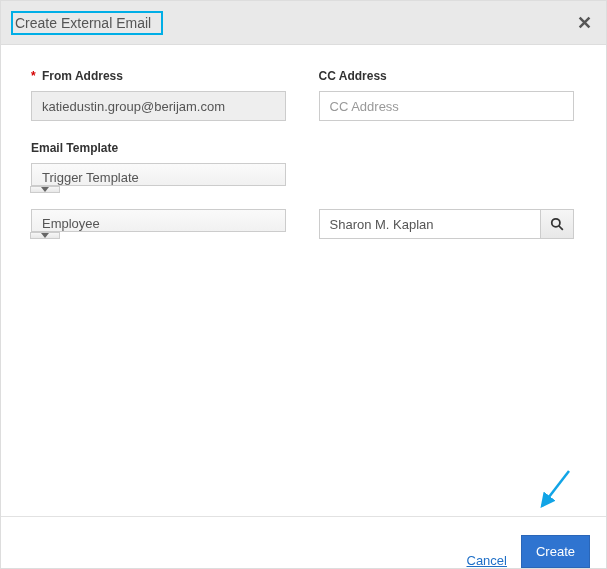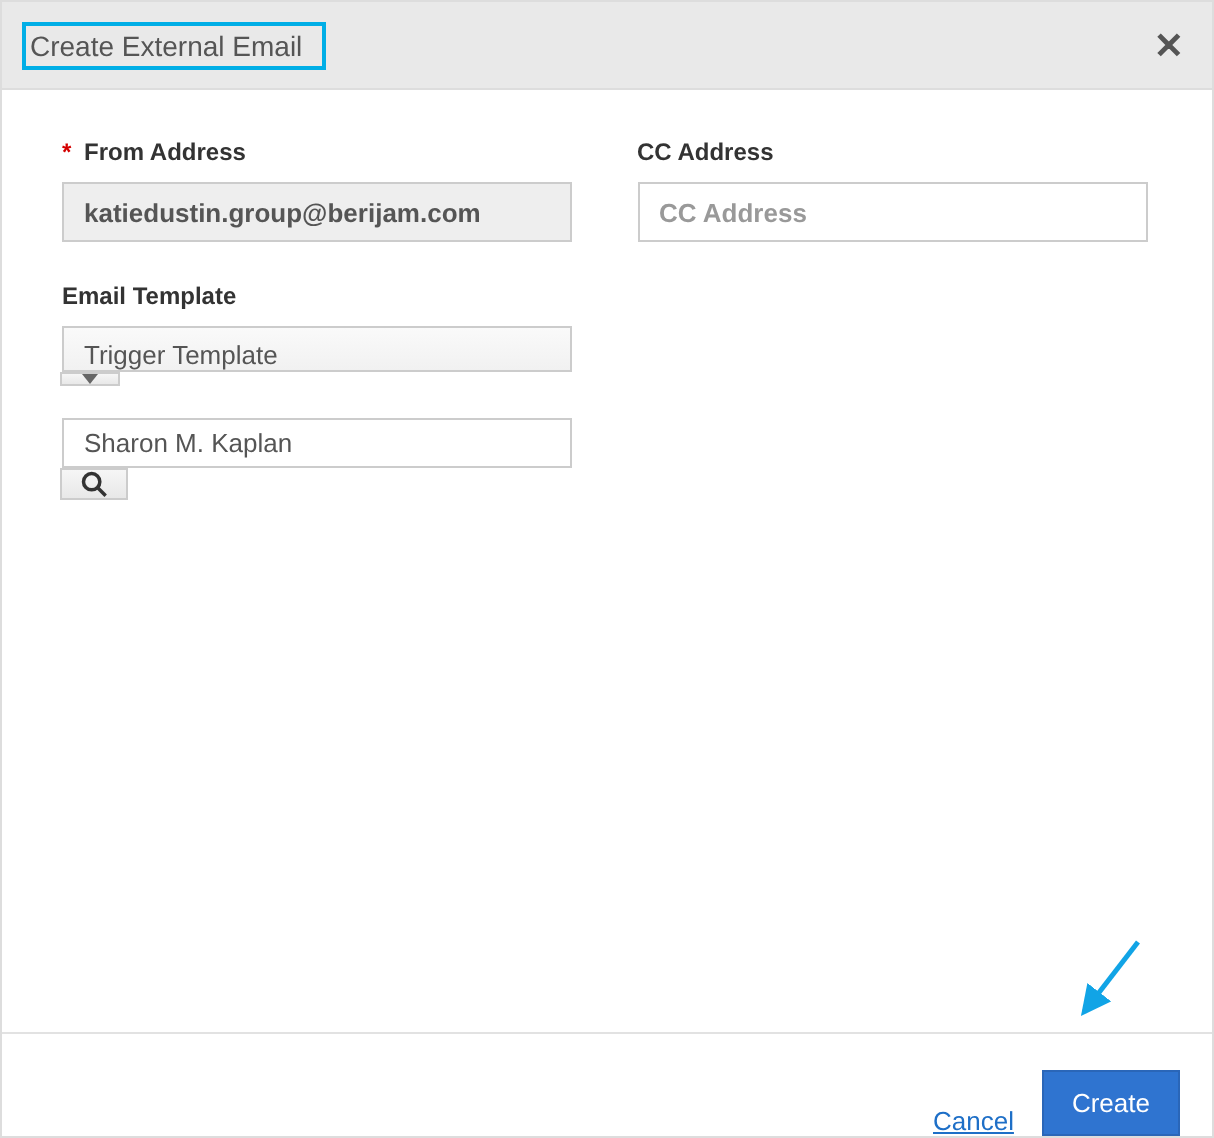--- a/index.html
+++ b/index.html
@@ -66,21 +66,20 @@
   }
   .text-input {
     width: 255px;
     height: 30px;
     padding: 4px 10px;
     border: 1px solid #ccc;
     background: #eee;
     font-size: 13px;
     color: #555;
     outline: none;
-    font-weight: bold;
   }
   .text-input::placeholder { color: #999; }
   .cc-input {
     background: #fff;
   }
   .field-block { margin-bottom: 16px; }
   .select-wrap {
     width: 255px;
     height: 30px;
     display: flex;
@@ -110,21 +109,20 @@
   .triangle-down {
     width: 0; height: 0;
     border-left: 4px solid transparent;
     border-right: 4px solid transparent;
     border-top: 5px solid #666;
   }
   .lookup-wrap {
     width: 255px;
     height: 30px;
     display: flex;
-    flex-direction: column;
   }
   .lookup-input {
     flex: 1;
     border: 1px solid #ccc;
     padding: 4px 10px;
     font-size: 13px;
     color: #555;
     background: #fff;
     outline: none;
   }
@@ -208,20 +206,28 @@
       <div class="select-wrap">
         <div class="select-display">Trigger Template</div>
         <div class="select-btn">
           <div class="triangle-down"></div>
         </div>
       </div>
     </div>
 
     <div class="field-block">
       <div class="row">
+        <div class="col">
+          <div class="select-wrap">
+            <div class="select-display">Employee</div>
+            <div class="select-btn">
+              <div class="triangle-down"></div>
+            </div>
+          </div>
+        </div>
         <div class="col">
           <div class="lookup-wrap">
             <input type="text" class="lookup-input" value="Sharon M. Kaplan" style="">
             <div class="lookup-btn">
               <svg width="14" height="14" viewBox="0 0 24 24" fill="none" stroke="#333" stroke-width="3">
                 <circle cx="10" cy="10" r="7"></circle>
                 <line x1="15" y1="15" x2="22" y2="22"></line>
               </svg>
             </div>
           </div>

